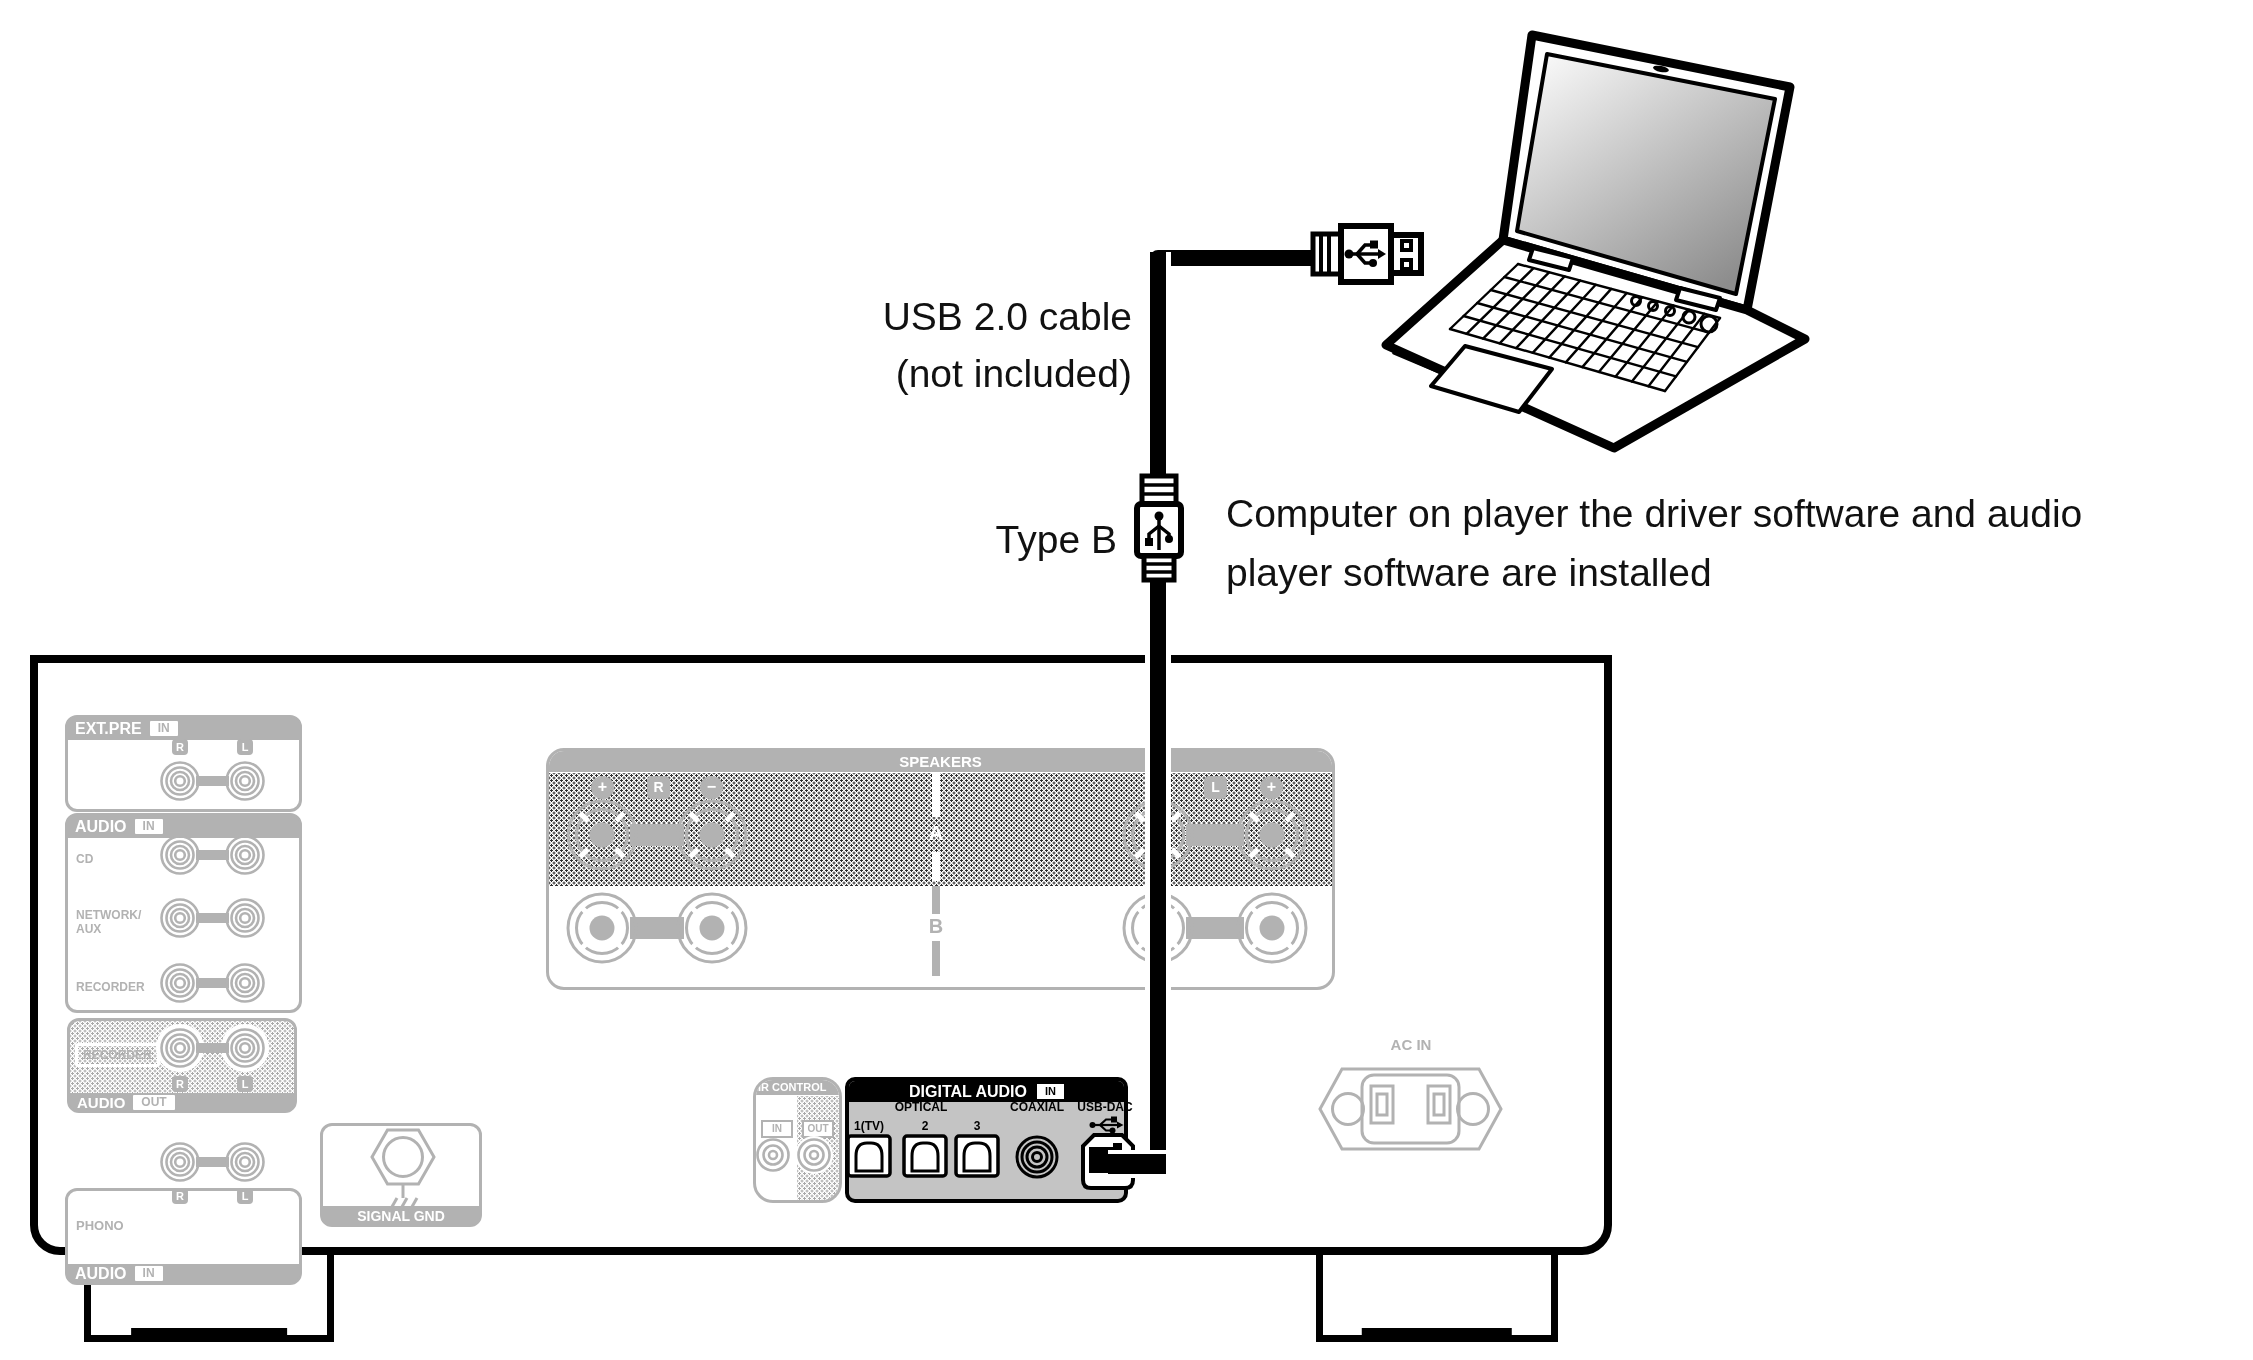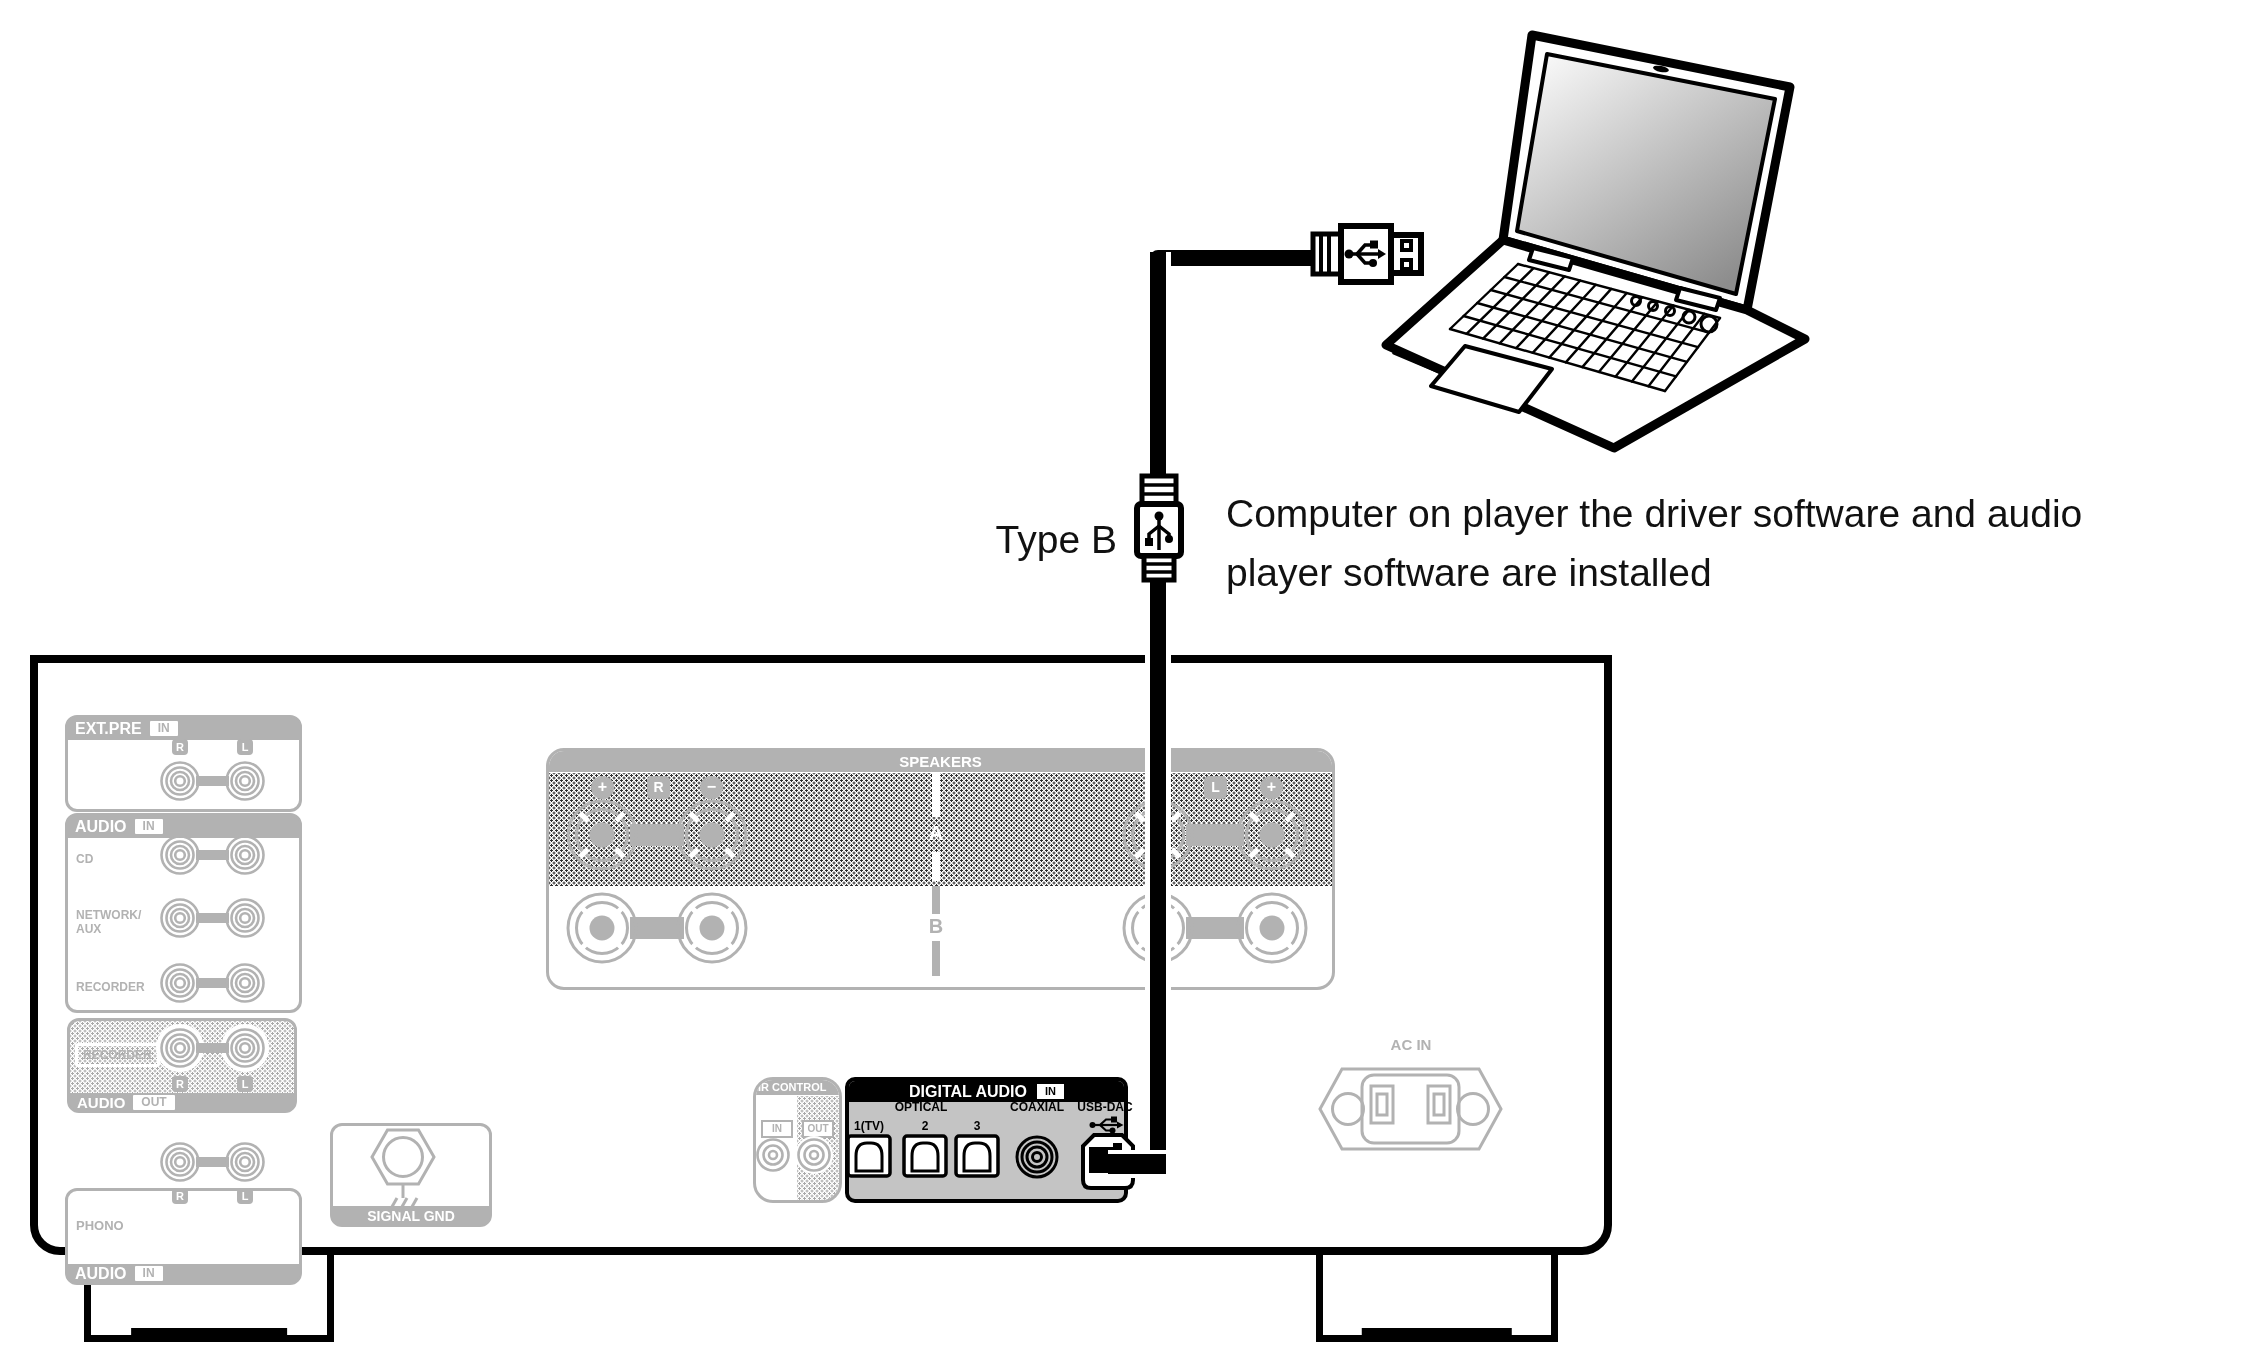--- a/index.html
+++ b/index.html
@@ -103,21 +103,21 @@
   <div class="gbox" style="left:65px;top:1188px;width:231px;height:91px;">
     <div class="rowlab" style="left:8px;top:28px;font-size:13px;">PHONO</div>
     <div class="gbar bottom" style="height:19px;font-size:16px;">
       <span>AUDIO</span>
       <span class="io-badge">IN</span>
     </div>
   </div>
   <div class="rl-badge" style="left:172px;top:1188px;">R</div>
   <div class="rl-badge" style="left:237px;top:1188px;">L</div>
 
-  <div class="gbox" style="left:330px;top:1123px;width:156px;height:98px;">
+  <div class="gbox" style="left:320px;top:1123px;width:156px;height:98px;">
     <div class="gbar bottom" style="height:19px;font-size:14px;justify-content:center;padding-left:0;">
       <span>SIGNAL GND</span>
     </div>
   </div>
 
   <div class="gbox" id="speakers-box">
     <div class="gbar top" style="height:22px;font-size:15px;justify-content:center;padding-left:0;border-radius:14px 14px 0 0;">
       <span>SPEAKERS</span>
     </div>
     <div id="speakers-hatch" class="hatch-dark"></div>
@@ -399,19 +399,23 @@
         </g>
       <polygon points="97,331 184,354 151,397 63,371" fill="#fff" stroke="#000" stroke-width="4"></polygon>
       <circle cx="268" cy="286" r="4.5" fill="none" stroke="#000" stroke-width="3"></circle>
       <circle cx="285" cy="291" r="4.5" fill="none" stroke="#000" stroke-width="3"></circle>
       <circle cx="302" cy="296" r="4.5" fill="none" stroke="#000" stroke-width="3"></circle>
       <circle cx="321" cy="302" r="6" fill="none" stroke="#000" stroke-width="3"></circle>
       <circle cx="341" cy="309" r="8" fill="none" stroke="#000" stroke-width="3"></circle>
     </g>
   </svg>
 
+  <div class="note right" style="top:288px;right:1121px;">
+    <div>USB 2.0 cable</div>
+    <div>(not included)</div>
+  </div>
   <div class="note right" style="top:511px;right:1136px;">Type B</div>
   <div class="note" style="top:484px;left:1226px;line-height:59px;">
     <div>Computer on player the driver software and audio</div>
     <div>player software are installed</div>
   </div>
 
 </div>
 
 </body></html>

